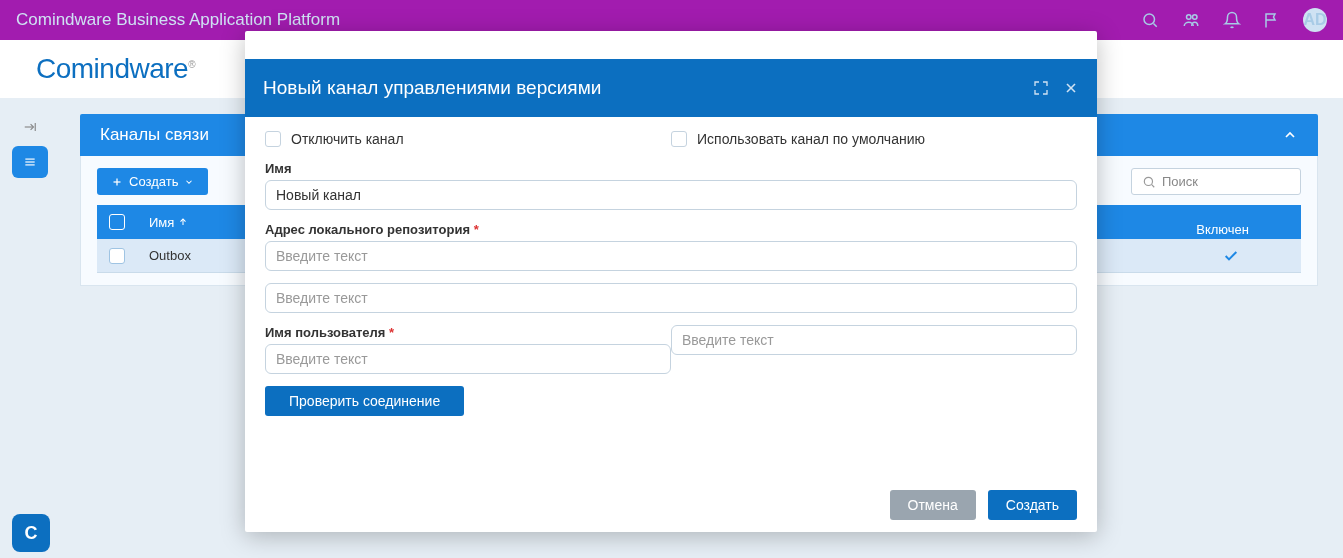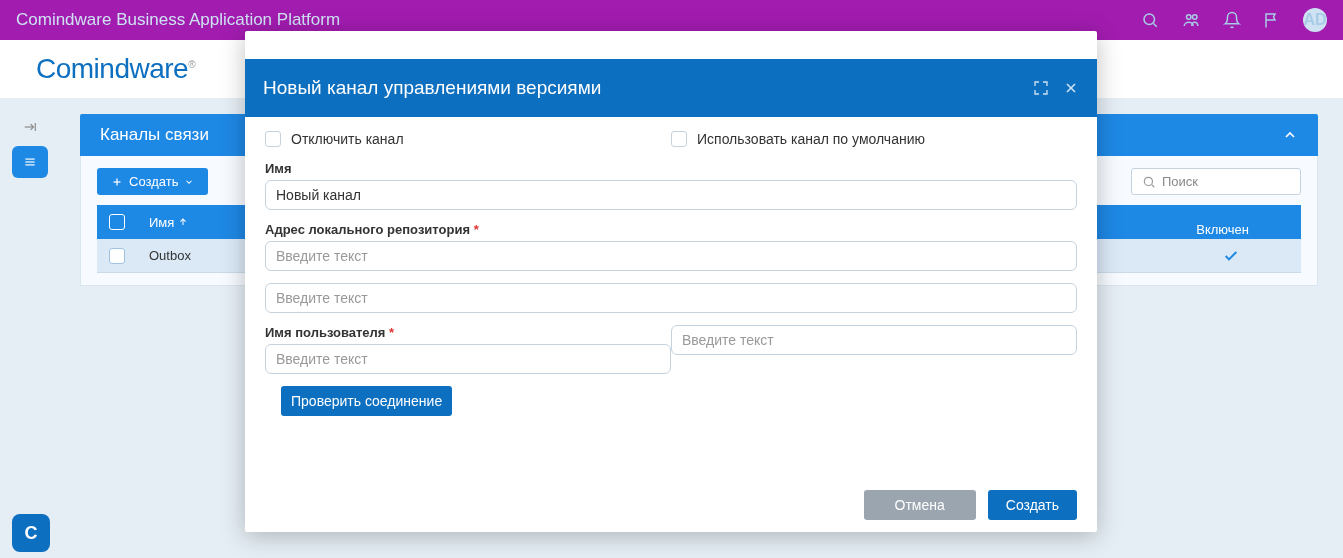--- a/index.html
+++ b/index.html
@@ -46,23 +46,23 @@
 .check-row { display: flex; gap: 0; margin-bottom: 14px; }
 .check-item { display: flex; align-items: center; gap: 10px; font-size: 14px; color: #333; width: 50%; }
 .chk { width: 16px; height: 16px; border: 1.5px solid #c5d3df; border-radius: 3px; cursor: pointer; }
 .form-group { margin-bottom: 12px; }
 .form-label { font-size: 13px; color: #333; font-weight: 600; margin-bottom: 4px; display: block; }
 .req { color: #d33; }
 .form-input { width: 100%; border: 1px solid #c5d3df; border-radius: 6px; padding: 6px 10px; font-size: 14px; color: #333; }
 .form-input::placeholder { color: #999; }
 .form-row { display: flex; }
 .form-row .form-group { flex: 1; }
-.test-btn { background: #0c6fc0; color: #fff; border: none; padding: 7px 10px; border-radius: 3px; font-size: 14px; cursor: pointer; margin-left: 16px; }
+.test-btn { background: #0c6fc0; color: #fff; border: none; padding: 7px 24px; border-radius: 3px; font-size: 14px; cursor: pointer; }
 .modal-footer { padding: 12px 20px; display: flex; justify-content: flex-end; gap: 12px; border-top: 1px solid transparent; }
-.btn-cancel { background: #9aa5af; color: #fff; border: none; padding: 7px 31px; border-radius: 3px; font-size: 14px; cursor: pointer; }
+.btn-cancel { background: #9aa5af; color: #fff; border: none; padding: 7px 18px; border-radius: 3px; font-size: 14px; cursor: pointer; }
 .btn-create { background: #0c6fc0; color: #fff; border: none; padding: 7px 18px; border-radius: 3px; font-size: 14px; cursor: pointer; }
 
 svg { display: block; }
 </style>
 </head>
 <body>
 
 <div class="top-header">
   <div class="title">Comindware Business Application Platform</div>
   <div class="icons">

